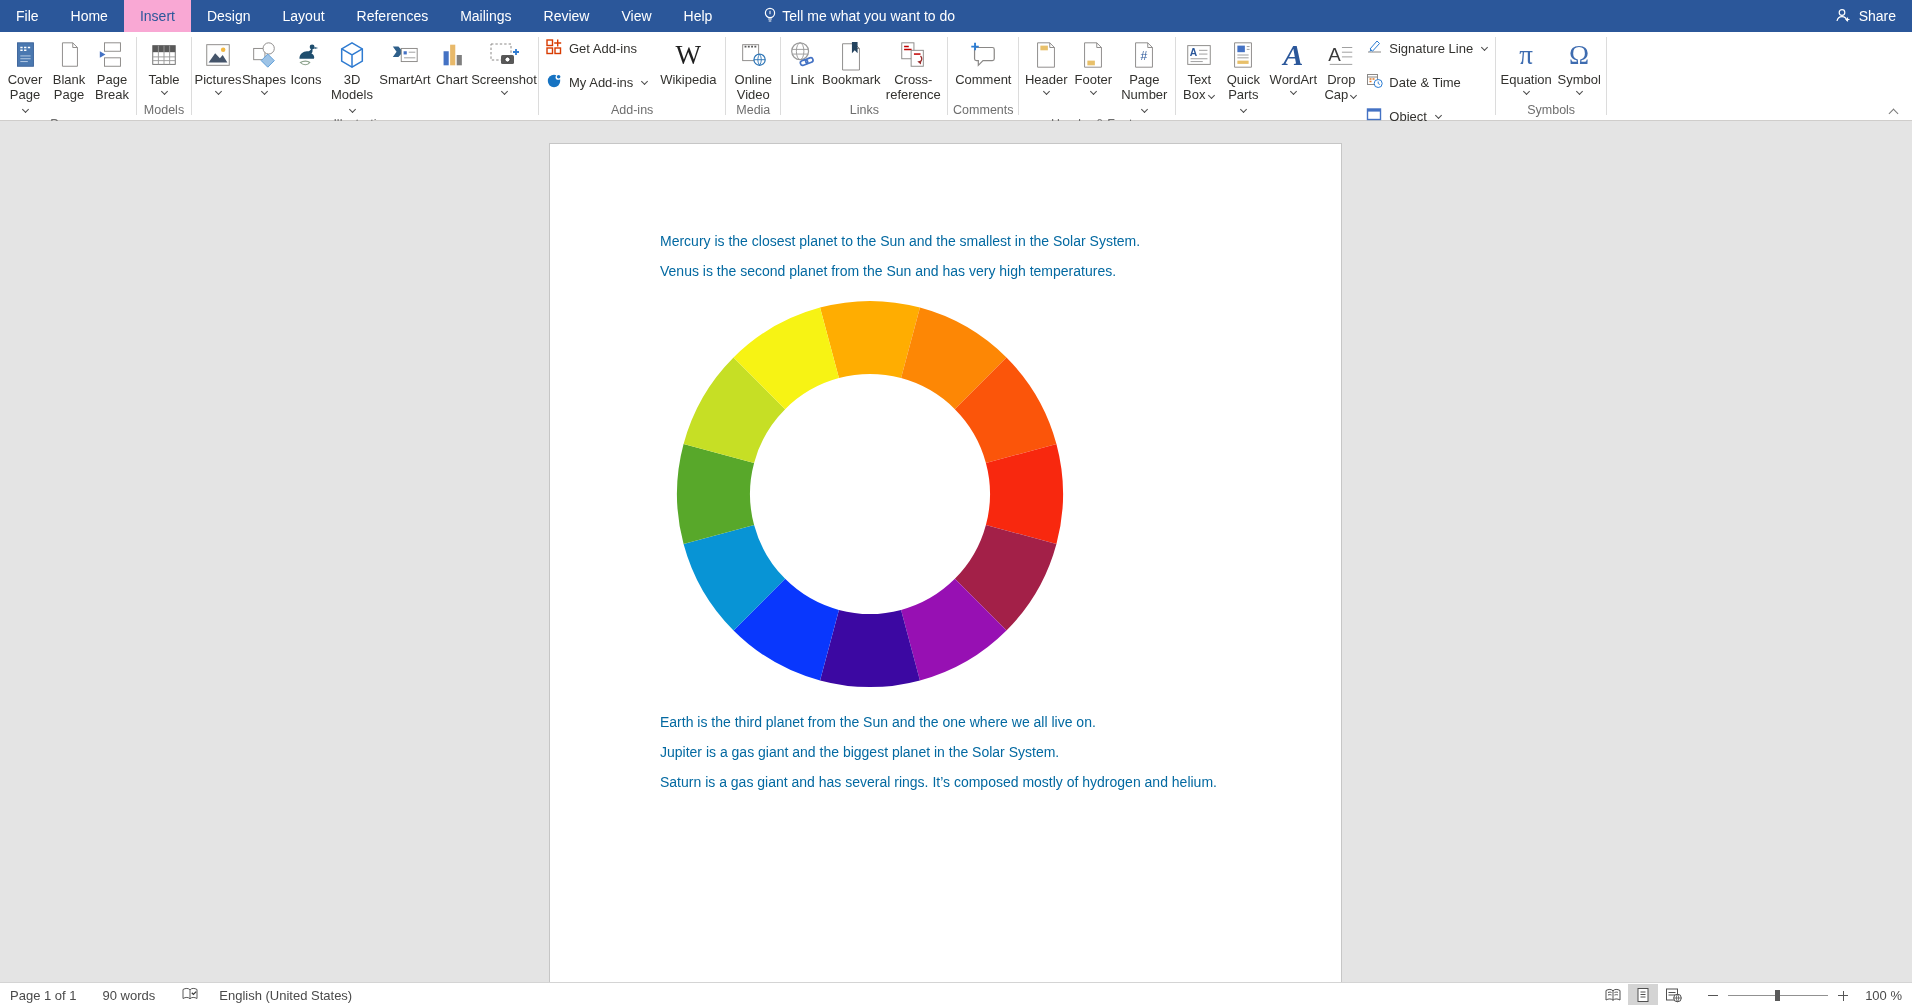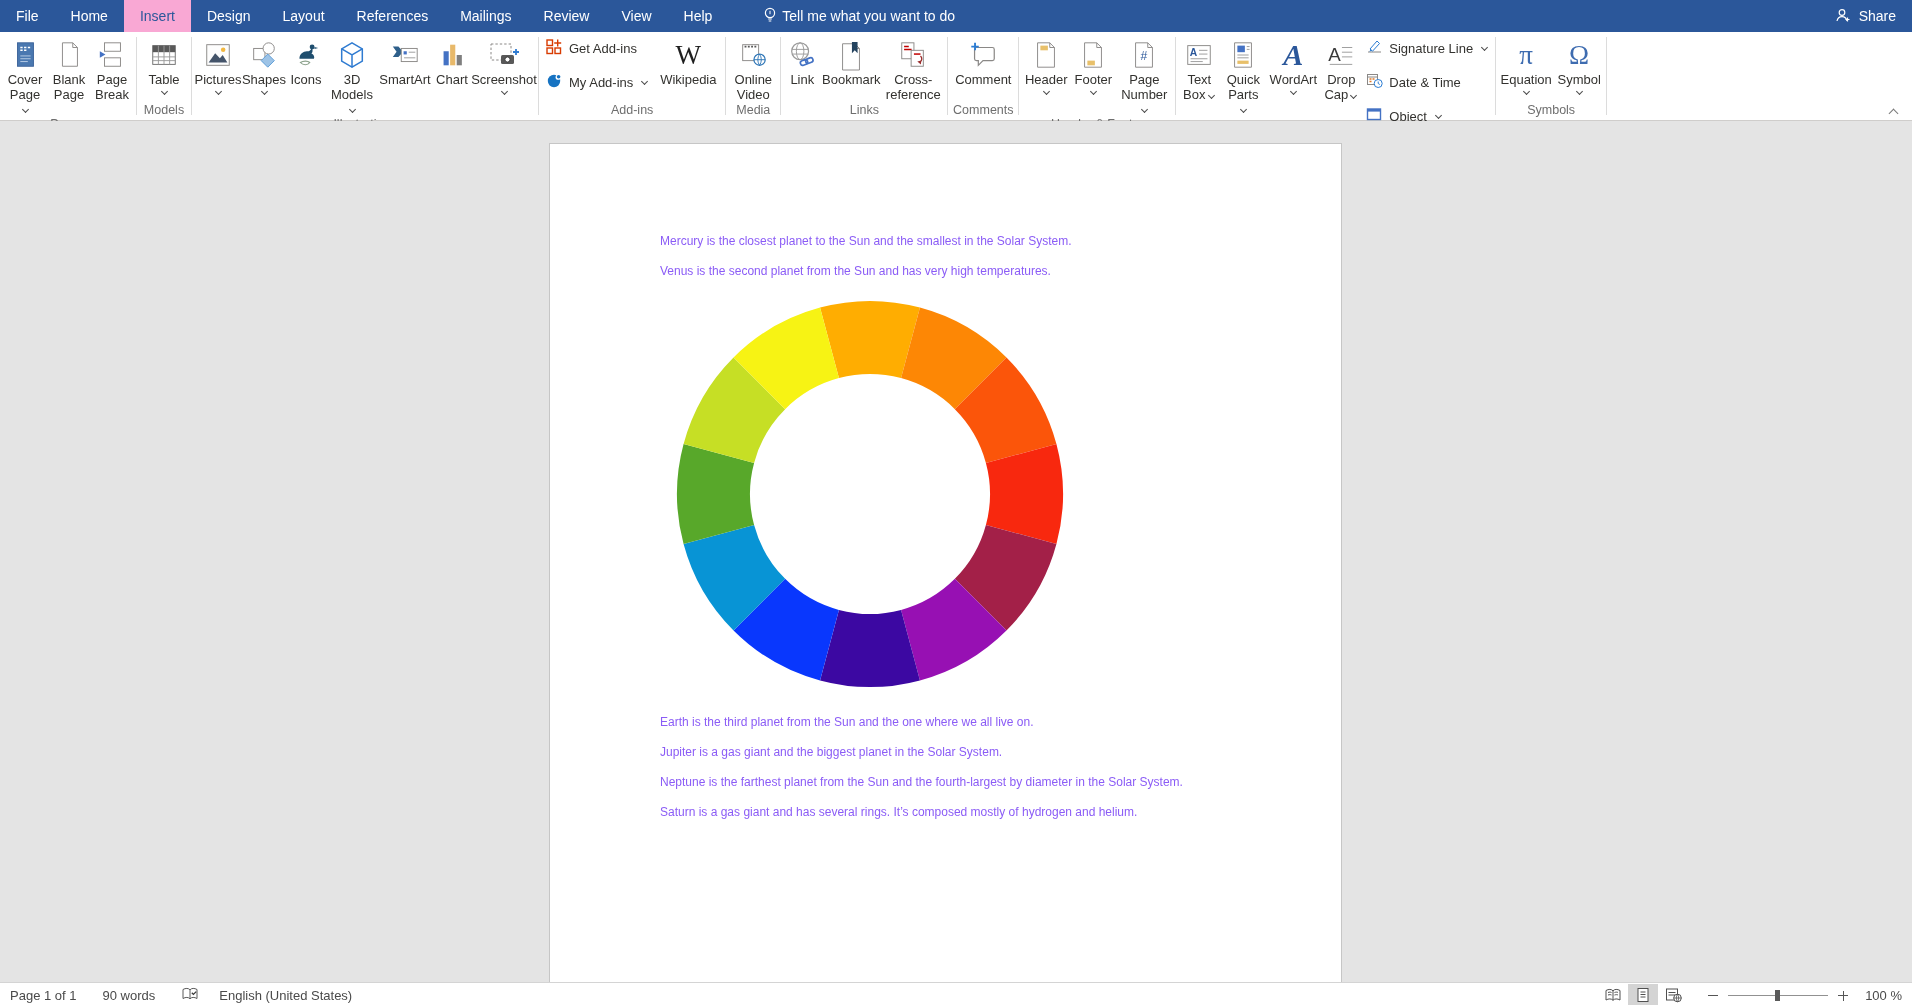--- a/index.html
+++ b/index.html
@@ -40,21 +40,21 @@
 
   .glyph-serif { font-family:"Liberation Serif", serif; }
   .wiki-w { font-size:27px; color:#1f1f1f; line-height:30px; }
   .math-glyph { font-size:27px; color:#3e6cb0; line-height:30px; }
   .wordart-a { font-size:30px; color:#2b579a; font-style:italic; font-weight:bold; line-height:30px; }
 
   
   .canvas { position:relative; height:861px; background:#e4e4e4; overflow:hidden; }
   .page { position:absolute; left:549px; top:22px; width:793px; height:839px; background:#fff;
     border:1px solid #c6c6c6; border-bottom:none; padding:88px 98px 0 110px; }
-  .para { font-size:12px; line-height:19px; color:#8b5cf6; margin:0 0 11px 0; width:585px; }
+  .para { font-size:14px; line-height:19px; color:#0369a1; margin:0 0 11px 0; width:585px; }
   .wheel-wrap { width:388px; height:388px; margin:19px 0 25px 16px; }
 
   
   .statusbar { height:25px; background:#fff; border-top:1px solid #d4d4d4; display:flex;
     align-items:center; font-size:13px; color:#4a4a4a; padding:0 10px; }
   .sb-item { margin-right:26px; white-space:nowrap; }
   .sb-right { margin-left:auto; display:flex; align-items:center; }
   .view-btn { width:30px; height:23px; display:flex; align-items:center; justify-content:center; }
   .view-btn.sel { background:#d4d4d4; }
   .zoom-minus, .zoom-plus { width:22px; height:23px; position:relative; }
@@ -511,21 +511,20 @@
           <path d="M 243.95 380.42 A 193 193 0 0 1 144.05 380.42 L 162.94 309.91 A 120 120 0 0 0 225.06 309.91 Z" fill="#3C08A2"></path>
           <path d="M 144.05 380.42 A 193 193 0 0 1 57.53 330.47 L 109.15 278.85 A 120 120 0 0 0 162.94 309.91 Z" fill="#0937FD"></path>
           <path d="M 57.53 330.47 A 193 193 0 0 1 7.58 243.95 L 78.09 225.06 A 120 120 0 0 0 109.15 278.85 Z" fill="#0894D5"></path>
           <path d="M 7.58 243.95 A 193 193 0 0 1 7.58 144.05 L 78.09 162.94 A 120 120 0 0 0 78.09 225.06 Z" fill="#58A82A"></path>
           <path d="M 7.58 144.05 A 193 193 0 0 1 57.53 57.53 L 109.15 109.15 A 120 120 0 0 0 78.09 162.94 Z" fill="#C6DF25"></path>
           <path d="M 57.53 57.53 A 193 193 0 0 1 144.05 7.58 L 162.94 78.09 A 120 120 0 0 0 109.15 109.15 Z" fill="#F7F314"></path>
         </svg>
     </div>
     <p class="para">Earth is the third planet from the Sun and the one where we all live on.</p>
     <p class="para">Jupiter is a gas giant and the biggest planet in the Solar System.</p>
-    <p class="para">Neptune is the farthest planet from the Sun and the fourth-largest by diameter in the Solar System.</p>
     <p class="para">Saturn is a gas giant and has several rings. It’s composed mostly of hydrogen and helium.</p>
   </div>
 </div>
 
 <div class="statusbar">
   <span class="sb-item">Page 1 of 1</span>
   <span class="sb-item">90 words</span>
   <span class="sb-item" style="margin-right:20px">
     <svg width="18" height="16" viewBox="0 0 18 16">
         <path d="M2 3.5C4.5 2 7.5 2 9 3.8 10.5 2 13.5 2 16 3.5V12.5C13.5 11 10.5 11 9 12.8 7.5 11 4.5 11 2 12.5Z" fill="#fff" stroke="#5a5a5a"></path>

